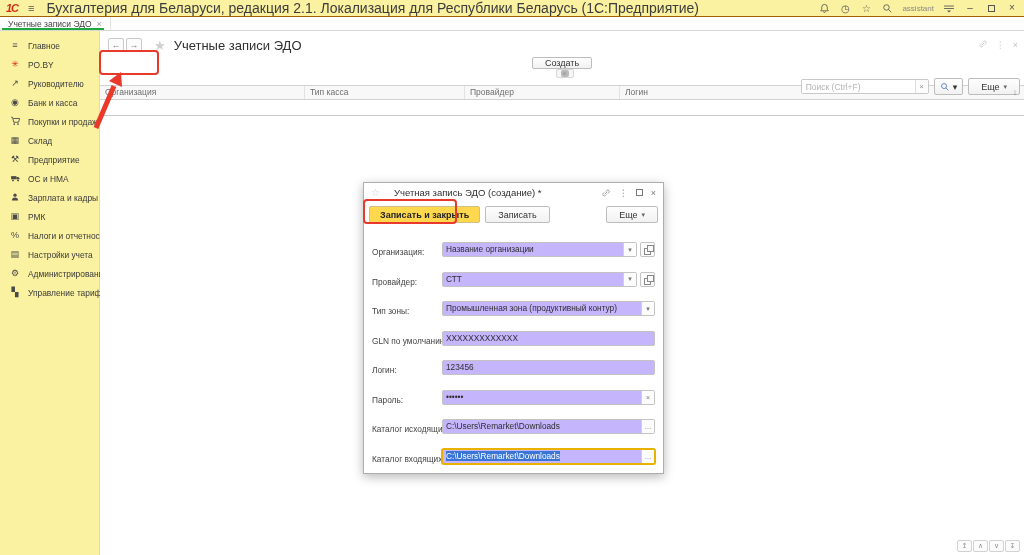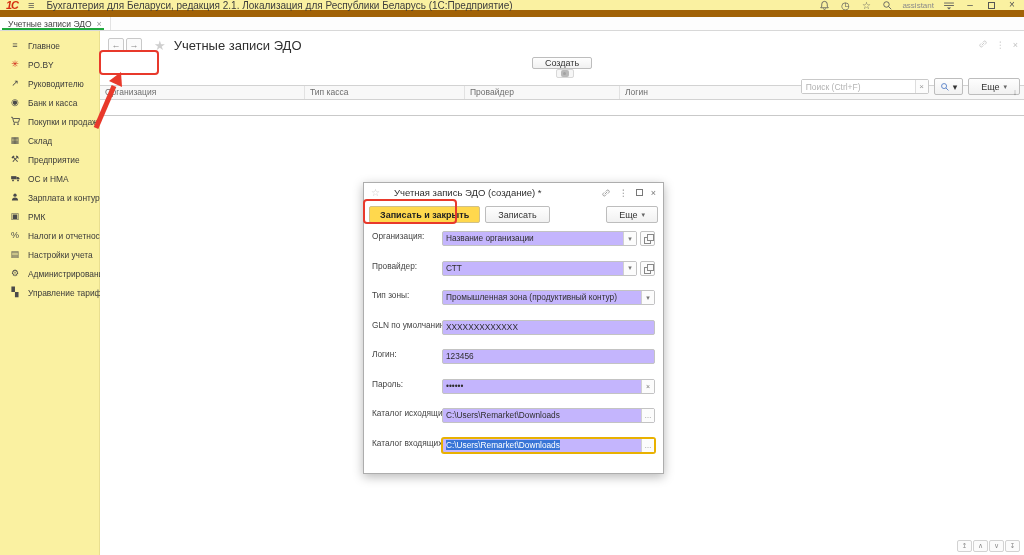--- a/index.html
+++ b/index.html
@@ -1,24 +1,24 @@
 <!DOCTYPE html>
 <html><head>
 <meta charset="utf-8">
 <style>
   * { margin:0; padding:0; box-sizing:border-box; }
   html,body { width:1024px; height:555px; font-family:"Liberation Sans",sans-serif; background:#fff; overflow:hidden; }
   body { position:relative; color:#333; }
 
   
   .titlebar { position:absolute; left:0; top:0; width:1024px; height:17px;
-    background:#faf1a1; border-bottom:7px solid #a16207; display:flex; align-items:center; padding:0 6px; }
+    background:#faf1a1; border-bottom:1px solid #a16207; display:flex; align-items:center; padding:0 6px; }
   .logo-1c { color:#d42e12; font-weight:bold; font-size:11px; font-style:italic; margin-right:10px; letter-spacing:-1px; }
   .burger { font-size:11px; color:#555; margin-right:12px; }
-  .titlebar-title { font-size:10px; color:#3c3c3c; flex:1; white-space:nowrap; overflow:hidden; }
+  .titlebar-title { font-size:14px; color:#3c3c3c; flex:1; white-space:nowrap; overflow:hidden; }
   .titlebar-right { display:flex; align-items:center; gap:9px; }
   .tb-ico { width:12px; height:12px; display:flex; align-items:center; justify-content:center; color:#5a5a5a; font-size:10px; }
   .assistant-label { font-size:8px; color:#8a8a8a; }
   .win-restore { width:7px; height:7px; border:1px solid #555; display:inline-block; }
   .win-glyph { font-size:10px; color:#555; line-height:1; }
 
   
   .tabbar { position:absolute; left:0; top:17px; width:1024px; height:14px; background:#fdfdfd; border-bottom:1px solid #d8d8d8; display:flex; }
   .tab { position:relative; display:flex; align-items:center; gap:5px; padding:0 8px; font-size:8.5px; color:#3f3f3f;
     border-right:1px solid #e3e3e3; background:#fff; }
@@ -74,21 +74,21 @@
   .dlg-head { display:flex; align-items:center; height:19px; padding:0 7px; }
   .dlg-star { color:#c8c8c8; font-size:10px; margin-right:6px; }
   .dlg-title { font-size:9.5px; color:#2e2e2e; flex:1; white-space:nowrap;margin-left:8px; }
   .dlg-icons { display:flex; align-items:center; gap:8px; color:#777; }
   .dlg-ico { font-size:9px; display:flex; align-items:center; justify-content:center; }
   .dlg-max { width:7px; height:7px; border:1px solid #777; }
   .dlg-toolbar { display:flex; align-items:center; padding:4px 5px 3px 5px; gap:5px; }
   .btn-primary { height:17px; border:1px solid #cfc08a; border-radius:2px; background:#ffd84d; font-size:9px; color:#222;
     padding:0 10px; display:flex; align-items:center; font-weight:bold; }
   .dlg-fields { padding:5px 8px 9px 8px; }
-  .frow { display:flex; align-items:flex-start; height:26px; margin-bottom:3.5px; }
+  .frow { display:flex; align-items:flex-end; height:26px; margin-bottom:3.5px; }
   .flabel { width:70px; flex:0 0 70px; font-size:8.3px; color:#444; white-space:nowrap; }
   .fbox { flex:1; display:flex; align-items:stretch; height:15px; border:1px solid #c3c3c3; border-radius:2px; background:#c4b5fd; }
   .fbox.focused { border:1px solid #e9b100; box-shadow:0 0 0 1px #e9b100; }
   .fval { flex:1; font-size:8.3px; padding:1px 3px 0 3px; color:#2e2e2e; white-space:nowrap; overflow:hidden; }
   .fval .sel { background:#3875d7; color:#fff; }
   .fseg { width:13px; border-left:1px solid #d0d0d0; display:flex; align-items:center; justify-content:center;
     color:#777; font-size:7px; background:#fcfcfc; }
   .ext-open { width:15px; height:15px; margin-left:3px; border:1px solid #c3c3c3; border-radius:2px; background:#fbfbfb;
     position:relative; flex:0 0 15px; }
   .ext-open::before { content:""; position:absolute; left:3px; top:5px; width:5px; height:5px; border:1px solid #888; }
@@ -188,21 +188,21 @@
     </span>
     <span class="side-label">ОС и НМА</span>
   </div>
   <div class="side-item">
     <span class="side-ico">
       <svg width="10" height="10" viewBox="0 0 16 16">
           <circle cx="8" cy="5" r="2.6" fill="#4a4a4a"></circle>
           <path d="M3 13.5c0-3 2.2-4.6 5-4.6s5 1.6 5 4.6z" fill="#4a4a4a"></path>
         </svg>
     </span>
-    <span class="side-label">Зарплата и контур</span>
+    <span class="side-label">Зарплата и кадры</span>
   </div>
   <div class="side-item">
     <span class="side-ico">▣</span>
     <span class="side-label">РМК</span>
   </div>
   <div class="side-item">
     <span class="side-ico">%</span>
     <span class="side-label">Налоги и отчетность</span>
   </div>
   <div class="side-item">

